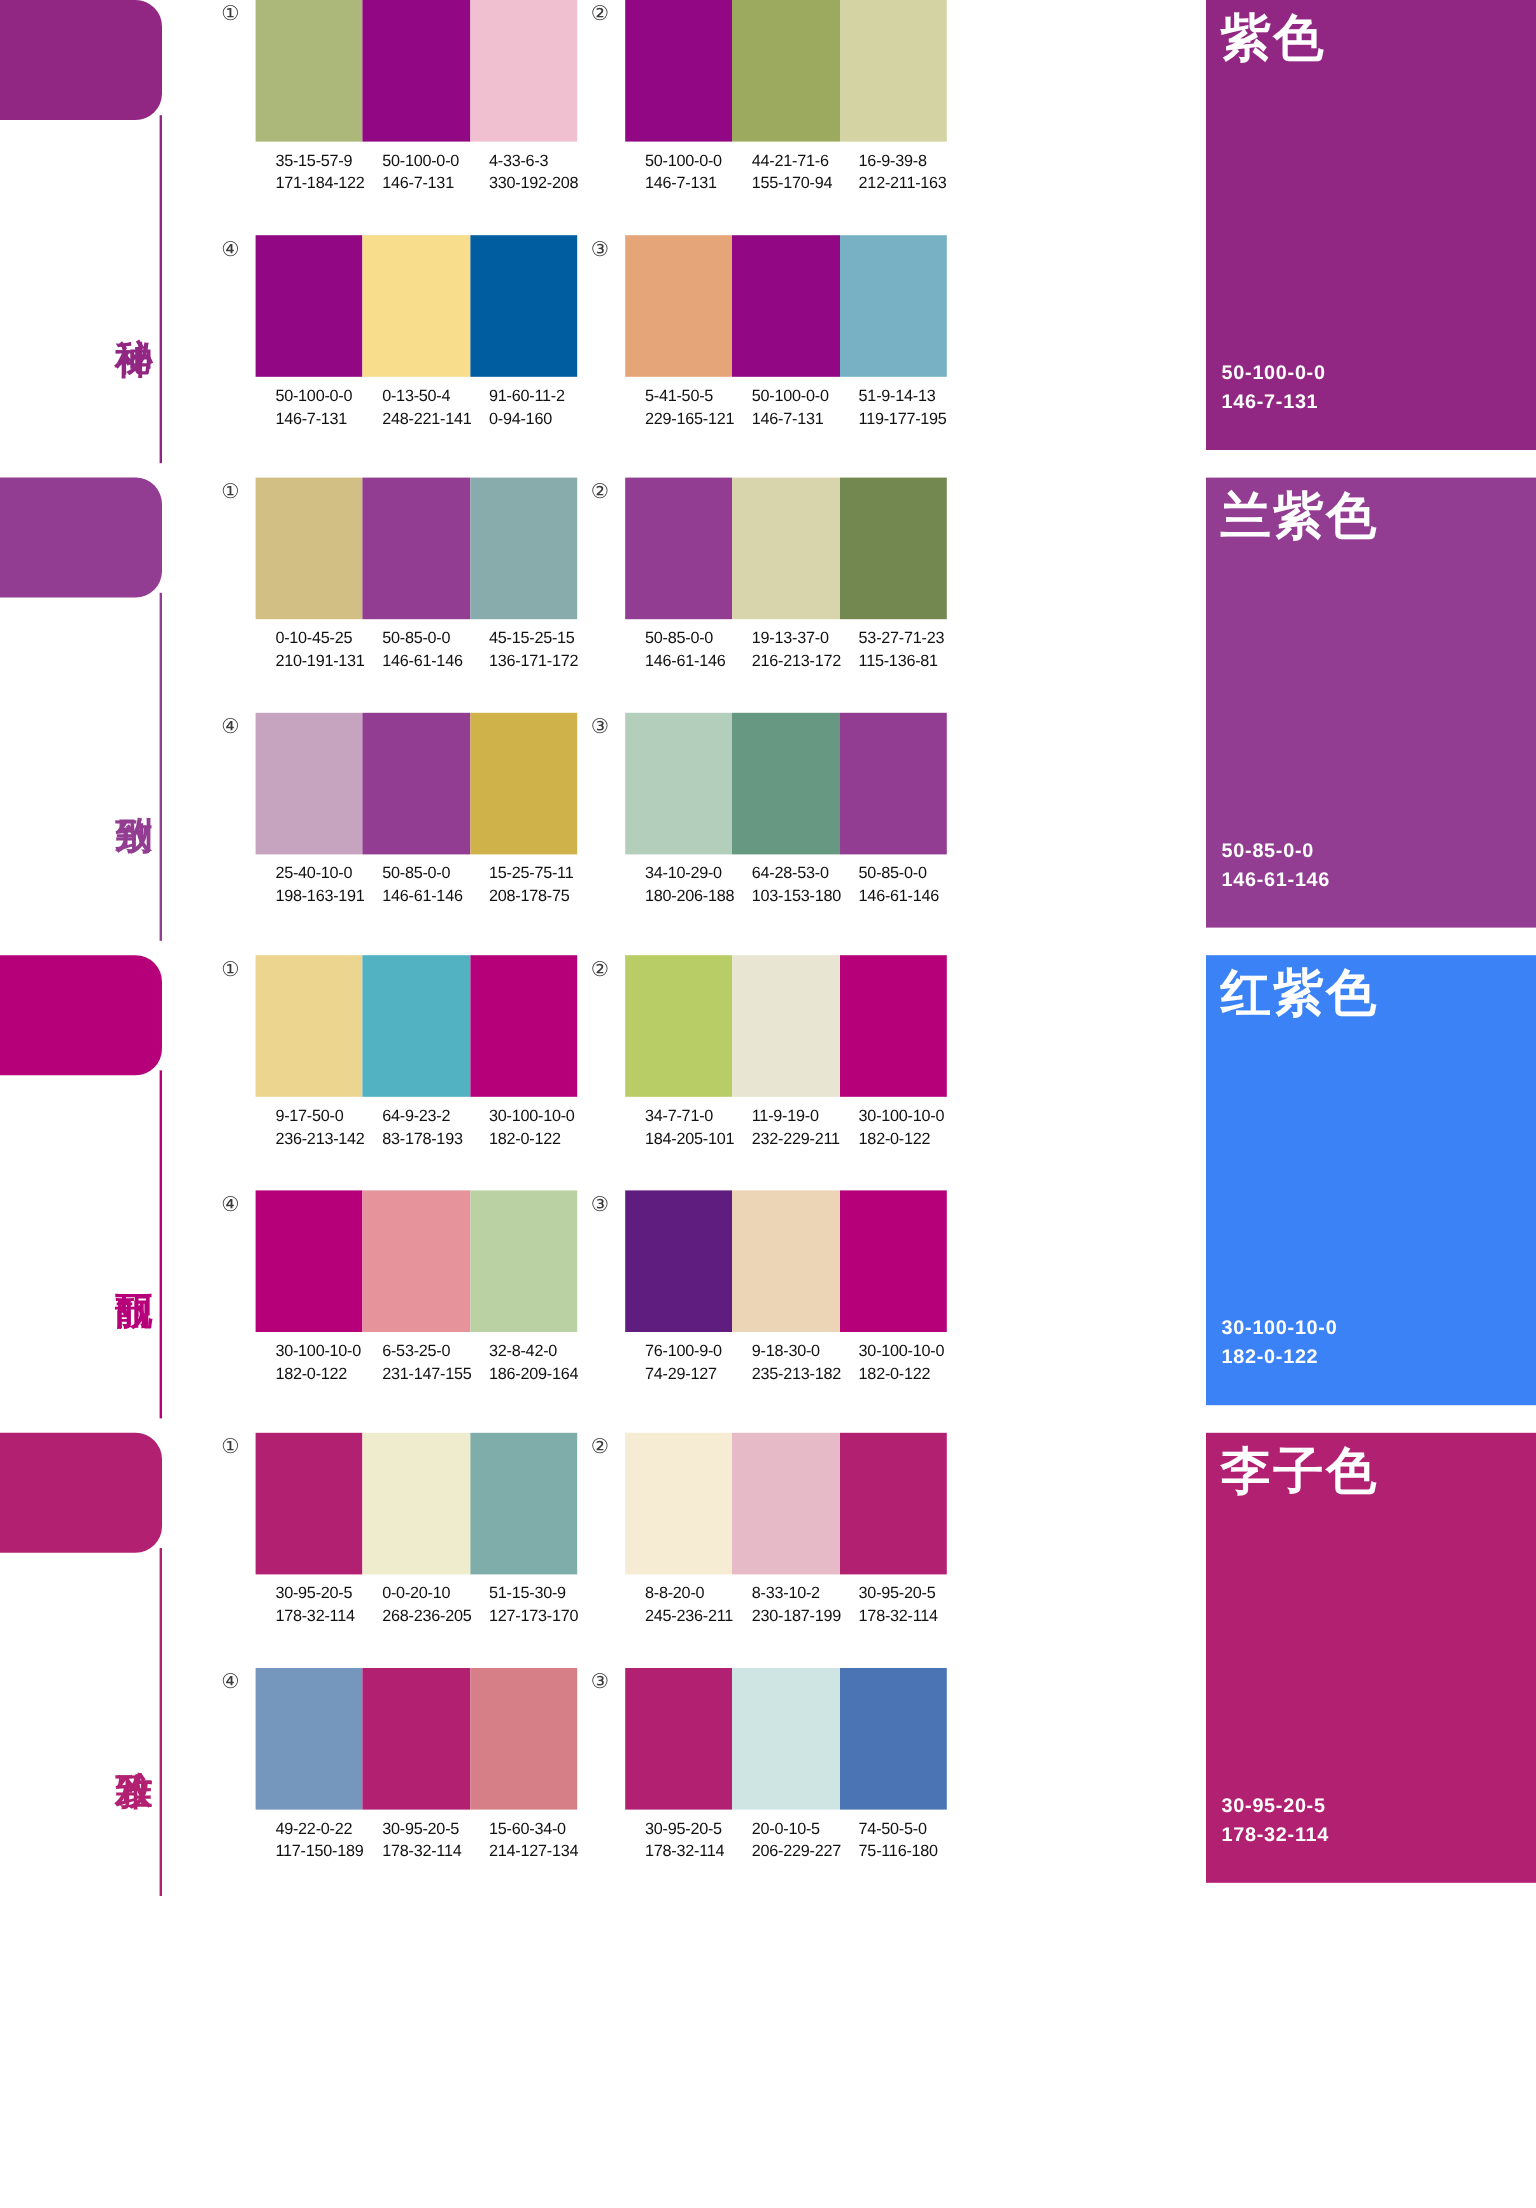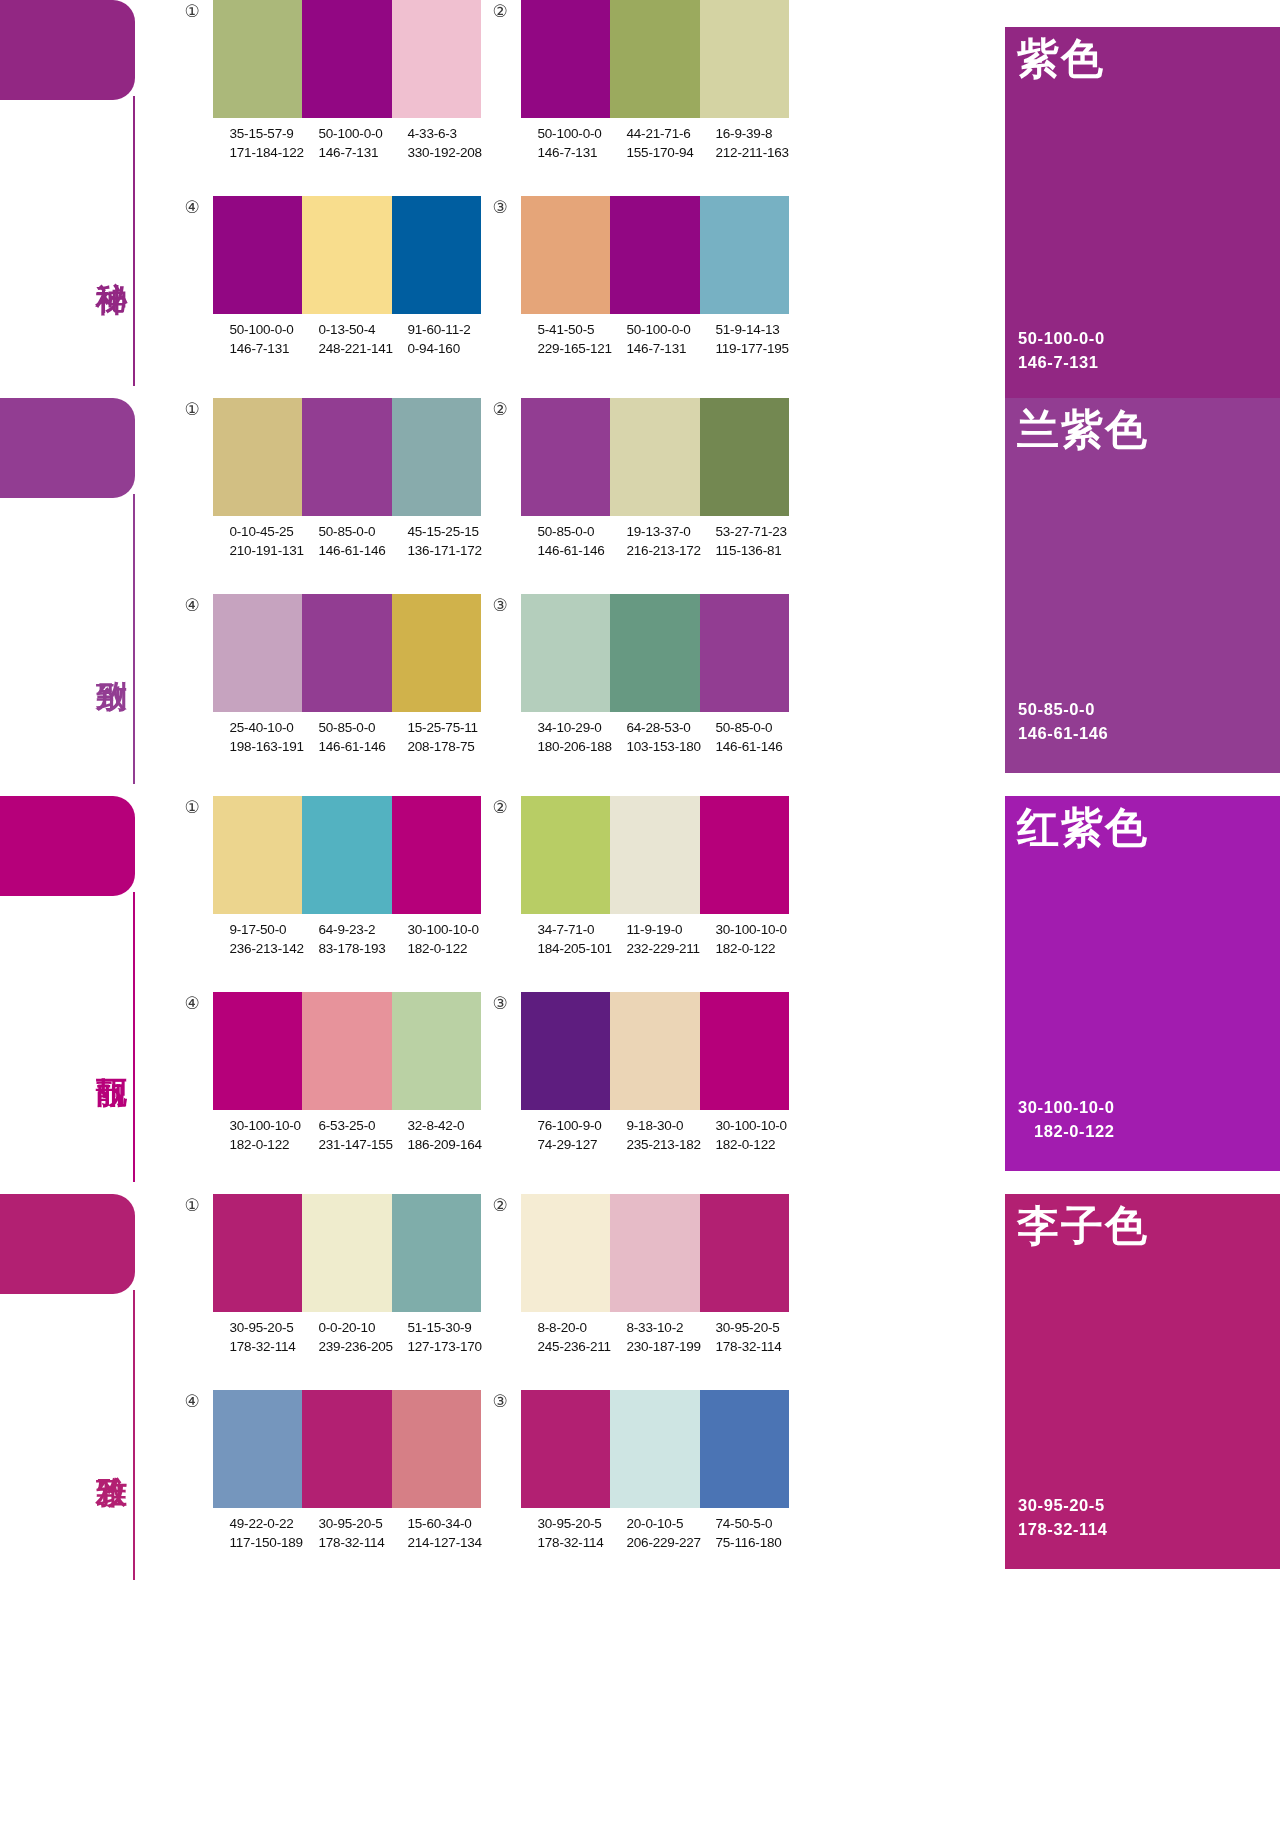--- a/index.html
+++ b/index.html
@@ -225,21 +225,21 @@
           <div>
             <div>50-100-0-0</div>
             <div>146-7-131</div>
           </div>
           <div>
             <div>51-9-14-13</div>
             <div>119-177-195</div>
           </div>
         </div>
       </div>
-      <div class="hero" style="top: 0px; background: rgb(146, 39, 131); margin-top: 27px;">
+      <div class="hero" style="top: 0px; background: rgb(146, 39, 131);">
         <div class="hero-title">紫色</div>
         <div class="hero-codes">
           <div>50-100-0-0</div>
           <div>146-7-131</div>
         </div>
       </div>
     </div>
     <div class="section" style="top: 398px;">
       <div class="chip" style="background: rgb(146, 61, 146);"></div>
       <div class="rule" style="background: rgb(146, 61, 146);"></div>
@@ -425,21 +425,21 @@
           <div>
             <div>9-18-30-0</div>
             <div>235-213-182</div>
           </div>
           <div>
             <div>30-100-10-0</div>
             <div>182-0-122</div>
           </div>
         </div>
       </div>
-      <div class="hero" style="top: 0px; background: #a21caf; text-align: right;">
+      <div class="hero" style="top: 0px; background: #3b82f6;">
         <div class="hero-title">红紫色</div>
         <div class="hero-codes">
           <div>30-100-10-0</div>
           <div>182-0-122</div>
         </div>
       </div>
     </div>
     <div class="section" style="top: 1194px;">
       <div class="chip" style="background: rgb(178, 32, 114);"></div>
       <div class="rule" style="background: rgb(178, 32, 114);"></div>
@@ -451,21 +451,21 @@
           <div style="background: rgb(239, 236, 205);"></div>
           <div style="background: rgb(127, 173, 170);"></div>
         </div>
         <div class="codes">
           <div>
             <div>30-95-20-5</div>
             <div>178-32-114</div>
           </div>
           <div>
             <div>0-0-20-10</div>
-            <div>239-236-205</div>
+            <div>268-236-205</div>
           </div>
           <div>
             <div>51-15-30-9</div>
             <div>127-173-170</div>
           </div>
         </div>
       </div>
       <div class="group" style="left: 490px; top: 0px;">
         <div class="grp-num" style="border: none; font-size: 17px; line-height: 20px;">②</div>
         <div class="swatches">

